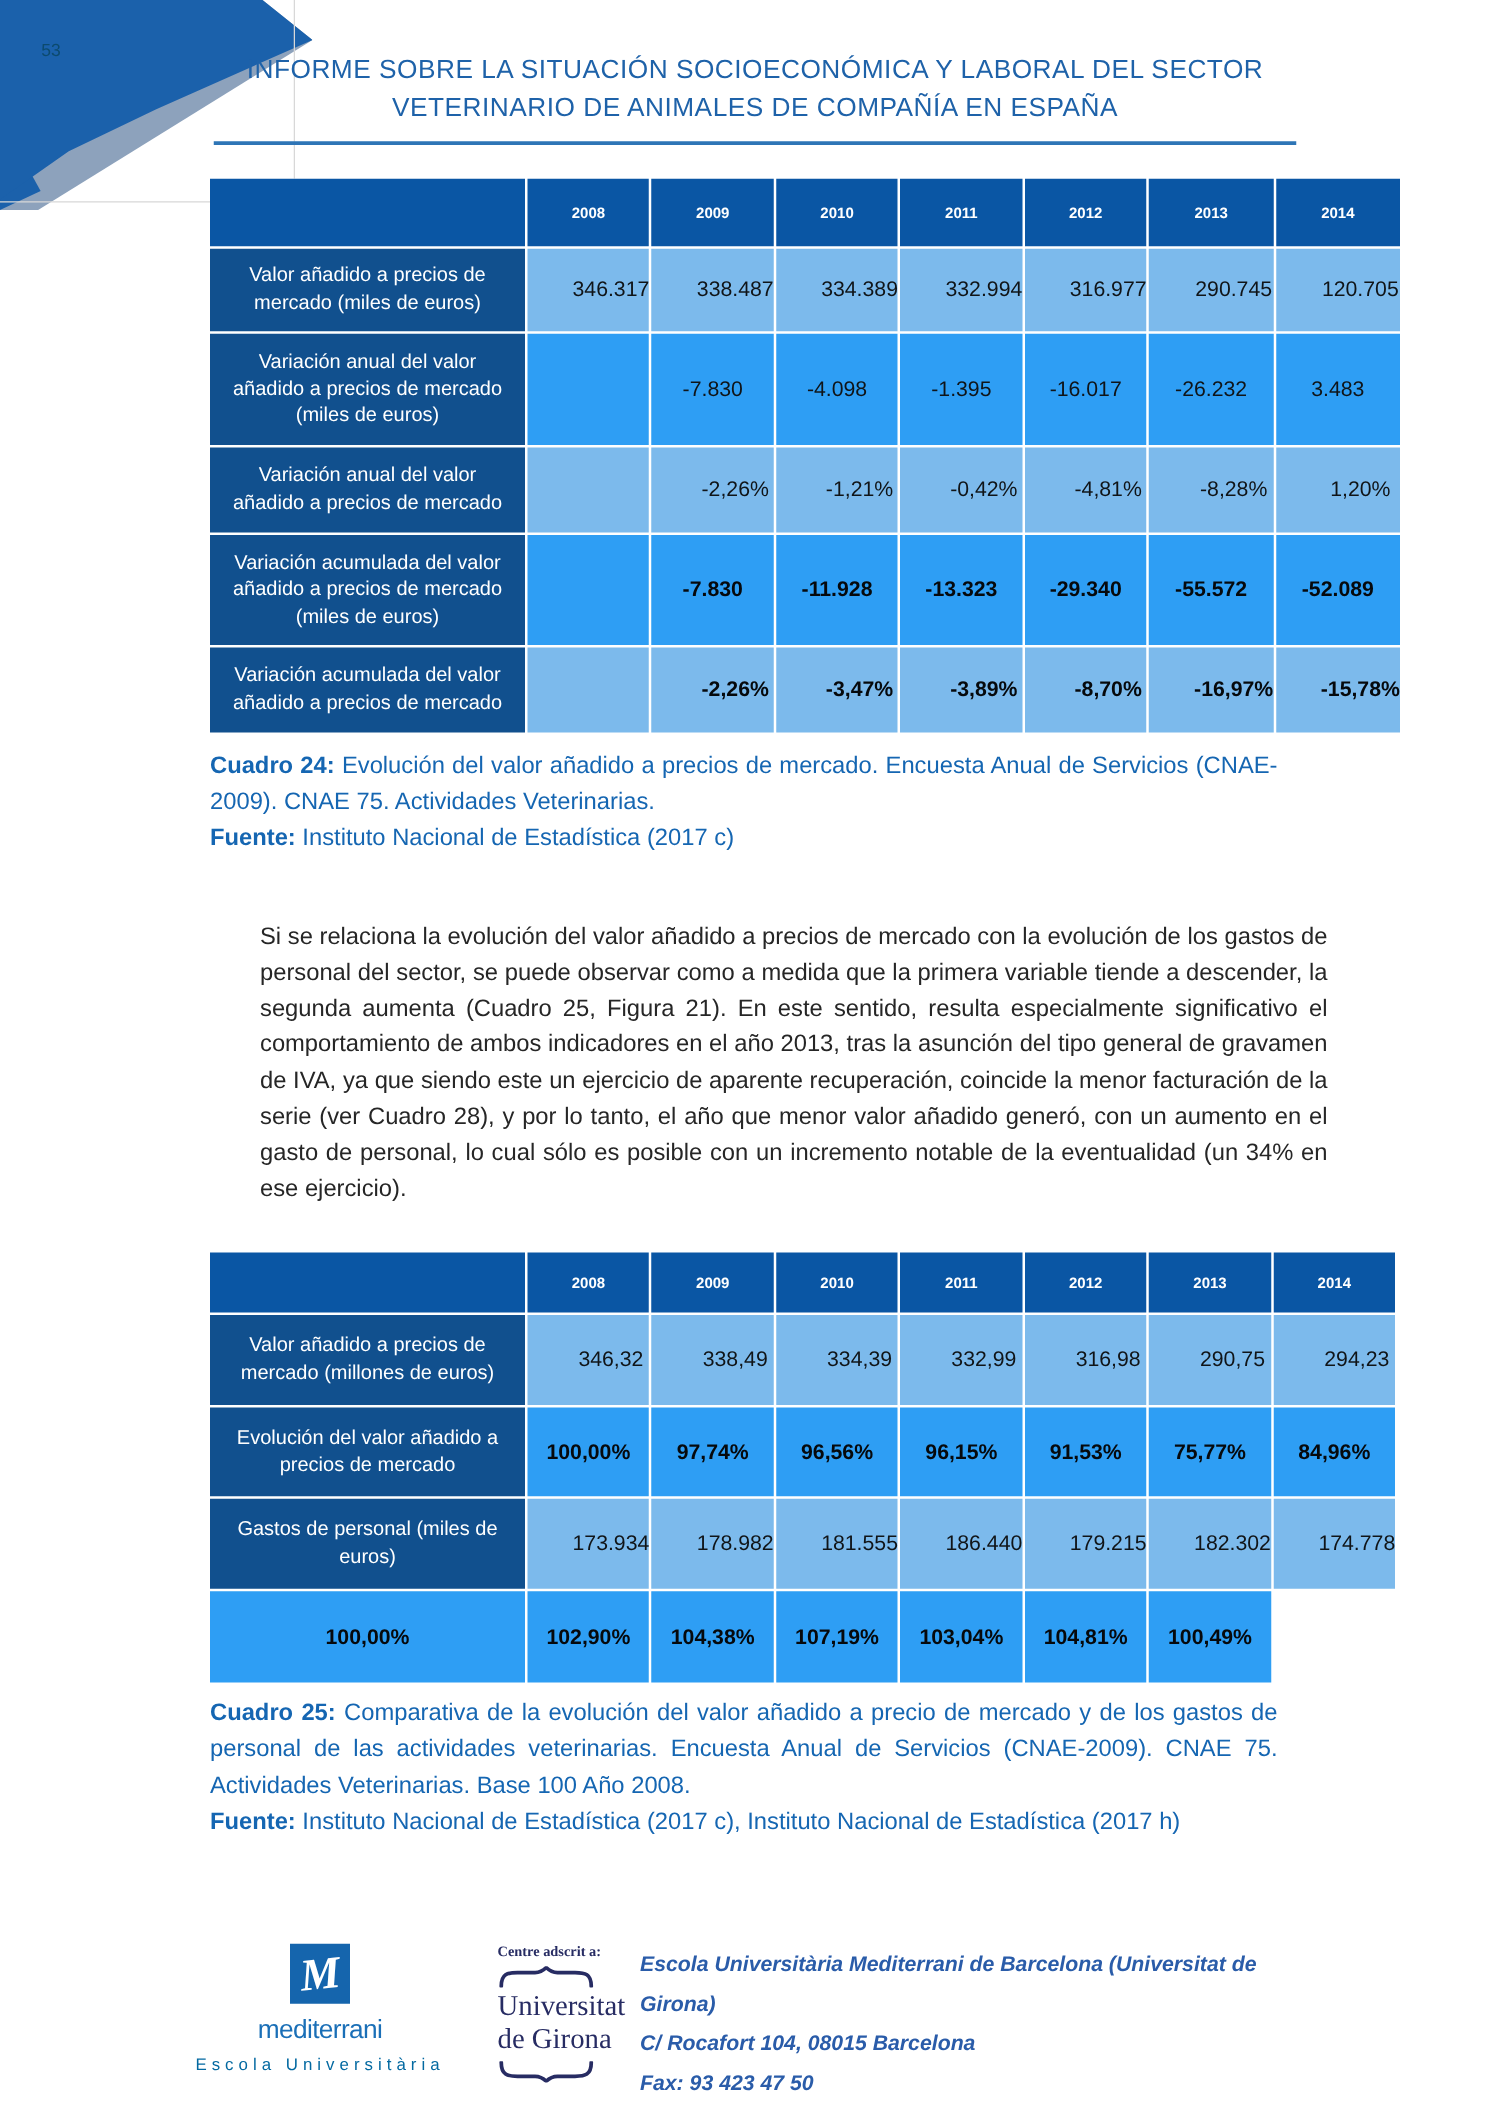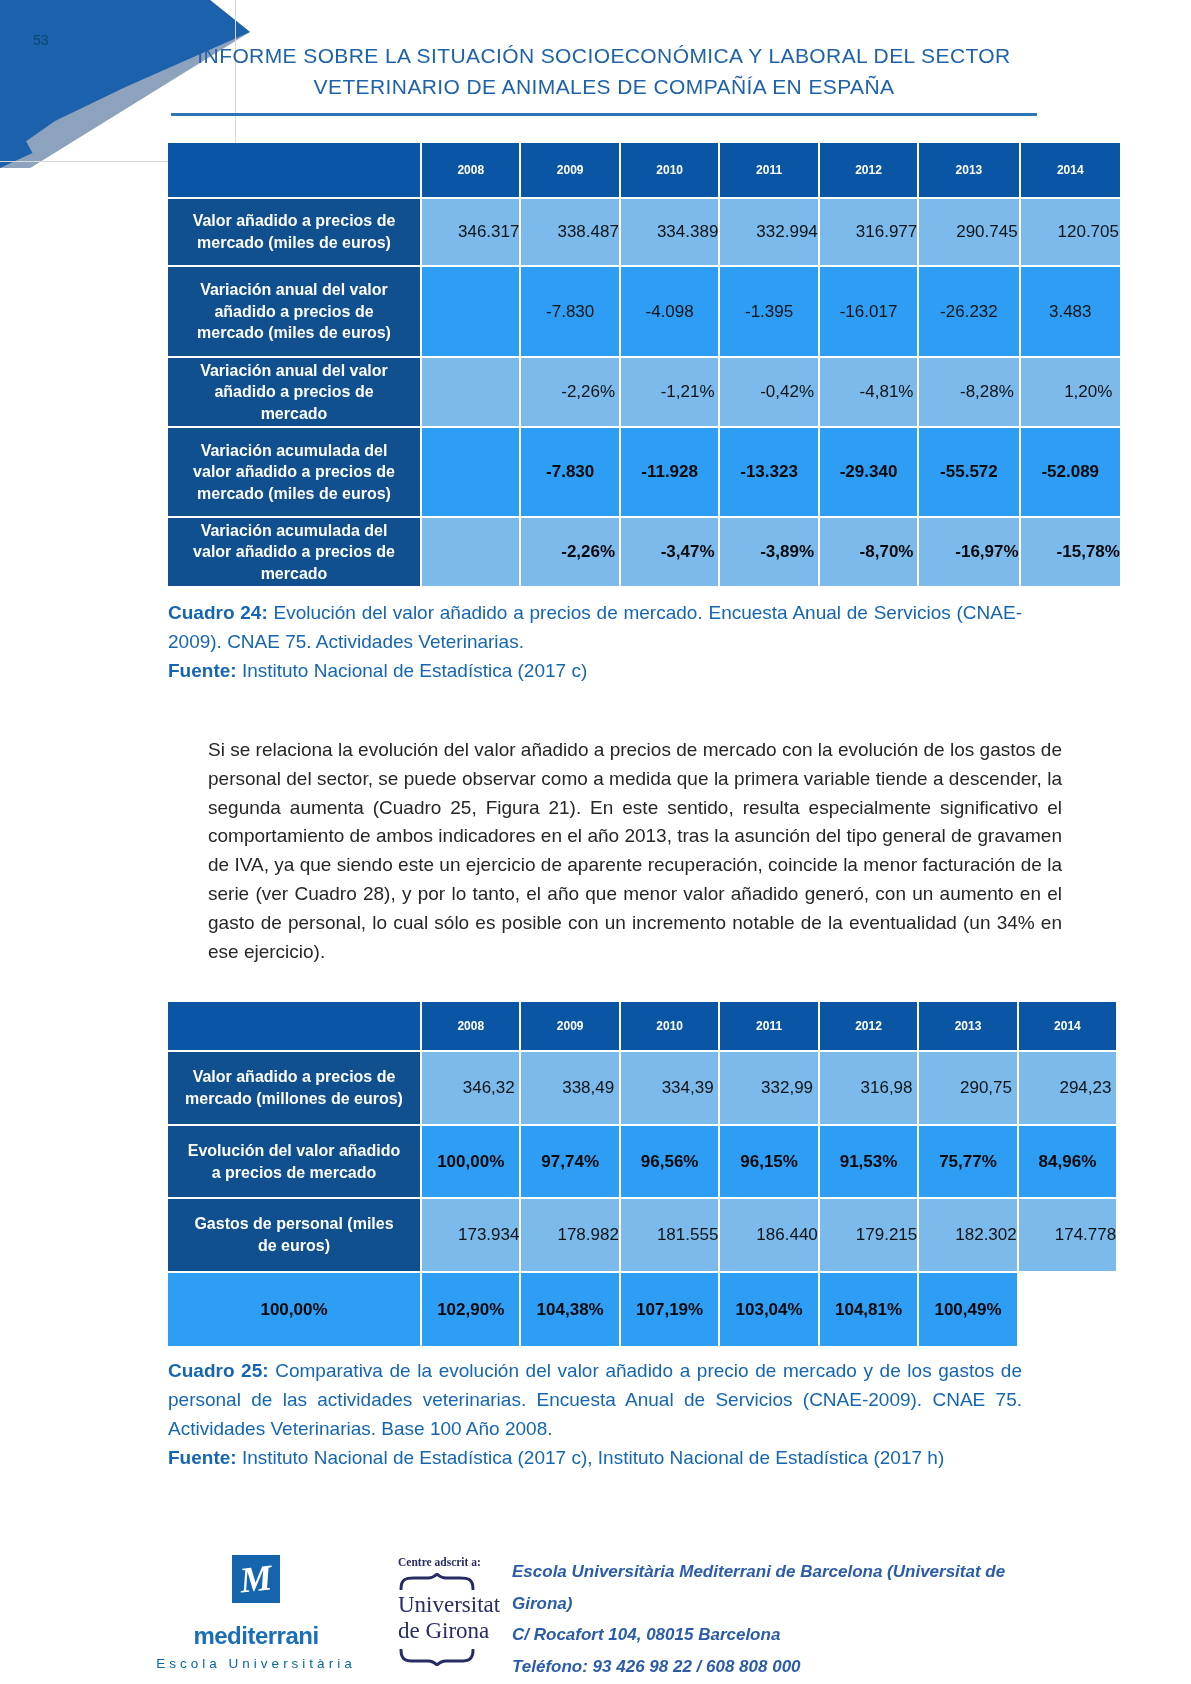--- a/index.html
+++ b/index.html
@@ -29,21 +29,21 @@
   .title-line{color:var(--c-title);font-size:21px;line-height:31px;letter-spacing:.4px;}
   .title-rule{margin-top:11px;height:3px;background:var(--c-rule);}
 
   
   .table{position:absolute;left:168px;width:854px;display:grid;
          grid-template-columns:252px repeat(7,1fr);gap:2px;background:#fff;}
   .t1{top:143px;grid-template-rows:54px 66px 89px 68px 88px 68px;}
   .t2{top:1002px;grid-template-rows:48px 72px 71px 72px 73px;}
   .table div{display:flex;align-items:center;justify-content:center;text-align:center;}
   .th{background:var(--c-header);color:#fff;font-weight:bold;font-size:12px;}
-  .rowlabel{background:var(--c-label);color:#fff;font-weight:bold;font-size:16px;
+  .rowlabel{background:var(--c-label);color:#fff;font-weight:normal;font-size:16px;
             line-height:1.35;padding:10px 16px;}
   .cell{font-size:17px;color:#101417;}
   .cell.light{background:var(--c-light);padding-left:36px;}
   .cell.mid{background:var(--c-mid);}
   .boldcell{font-weight:bold;color:#06090c;}
 
   
   .caption{position:absolute;left:168px;width:854px;color:var(--c-caption);
            font-size:19px;line-height:29px;text-align:justify;}
   .caption p{margin:0;}
@@ -54,21 +54,21 @@
   
   .bodypara{position:absolute;left:168px;top:736px;width:854px;color:var(--c-body);
             font-size:19px;line-height:28.8px;text-align:justify;margin-left:40px;}
 
   
   .med-logo{position:absolute;left:150px;top:1555px;width:212px;text-align:center;}
   .med-square{width:48px;height:48px;margin:0 auto;background:#1565ad;display:flex;
               align-items:center;justify-content:center;}
   .med-m{color:#fff;font-family:"Liberation Serif",serif;font-style:italic;
          font-size:36px;font-weight:bold;transform:rotate(-6deg);line-height:1;}
-  .med-word{margin-top:16px;color:var(--c-logo-blue);font-weight:bold;font-size:24px;
+  .med-word{margin-top:4px;color:var(--c-logo-blue);font-weight:normal;font-size:21px;
             letter-spacing:-.5px;line-height:34px;}
   .med-sub{margin-top:3px;color:#0369a1;font-size:13.5px;letter-spacing:4px;}
 
   .udg{position:absolute;left:398px;top:1556px;width:140px;
        font-family:"Liberation Serif",serif;color:var(--c-udg-navy);}
   .udg-small{font-size:11.5px;font-weight:bold;}
   .udg .brace{display:block;margin-top:5px;}
   .udg-name{font-size:23px;line-height:26px;margin-top:2px;}
 
   .contact{position:absolute;left:512px;top:1556px;width:520px;color:var(--c-footer);
@@ -217,17 +217,16 @@
       <span>de Girona</span>
     </div>
     <svg class="brace" width="78" height="17" viewBox="0 0 78 17">
       <path d="M3,1 C3,11 8,12 16,12 L30,12 C35,12 37,14 39,16 C41,14 43,12 48,12 L62,12 C70,12 75,11 75,1" fill="none" stroke="#272c63" stroke-width="3" stroke-linecap="round"></path>
     </svg>
   </div>
 
   <div class="contact">
     <div>Escola Universitària Mediterrani de Barcelona (Universitat de Girona)</div>
     <div>C/ Rocafort 104, 08015 Barcelona</div>
-    <div>Teléfono: 93 426 98 22 / 608 808 000</div>
     <div>Fax: 93 423 47 50</div>
   </div>
 
 </div>
 
 </body></html>

